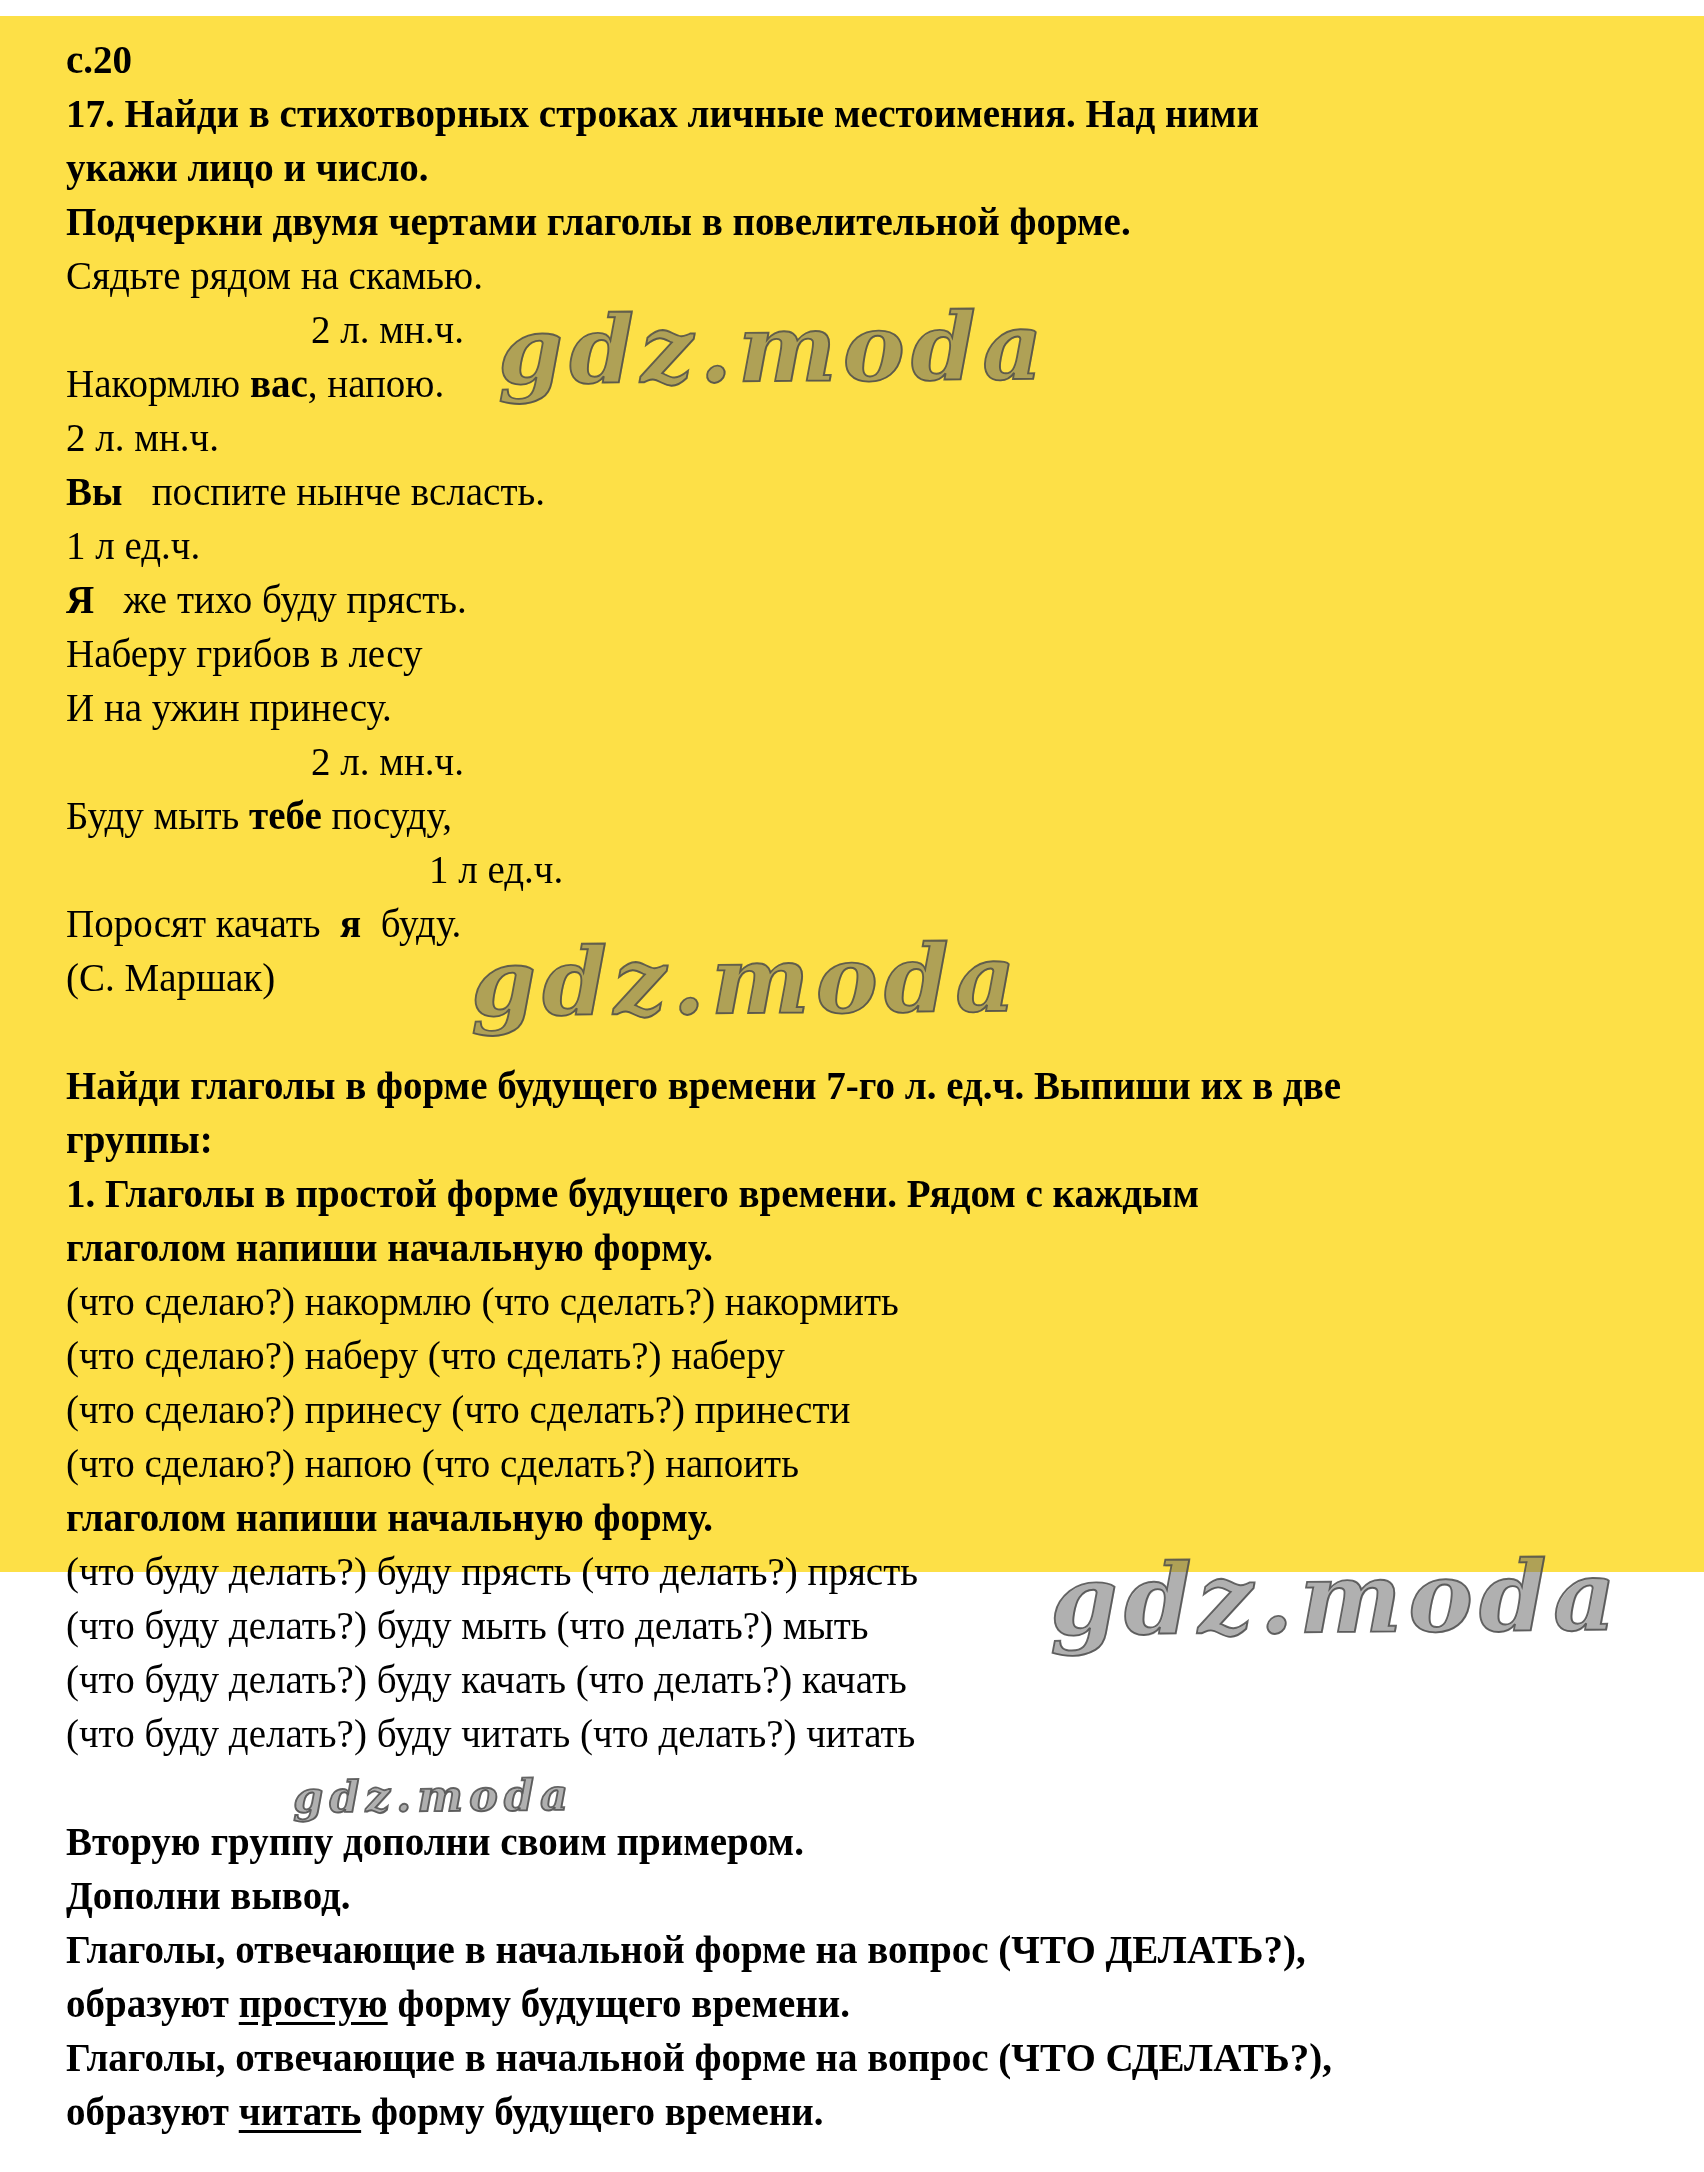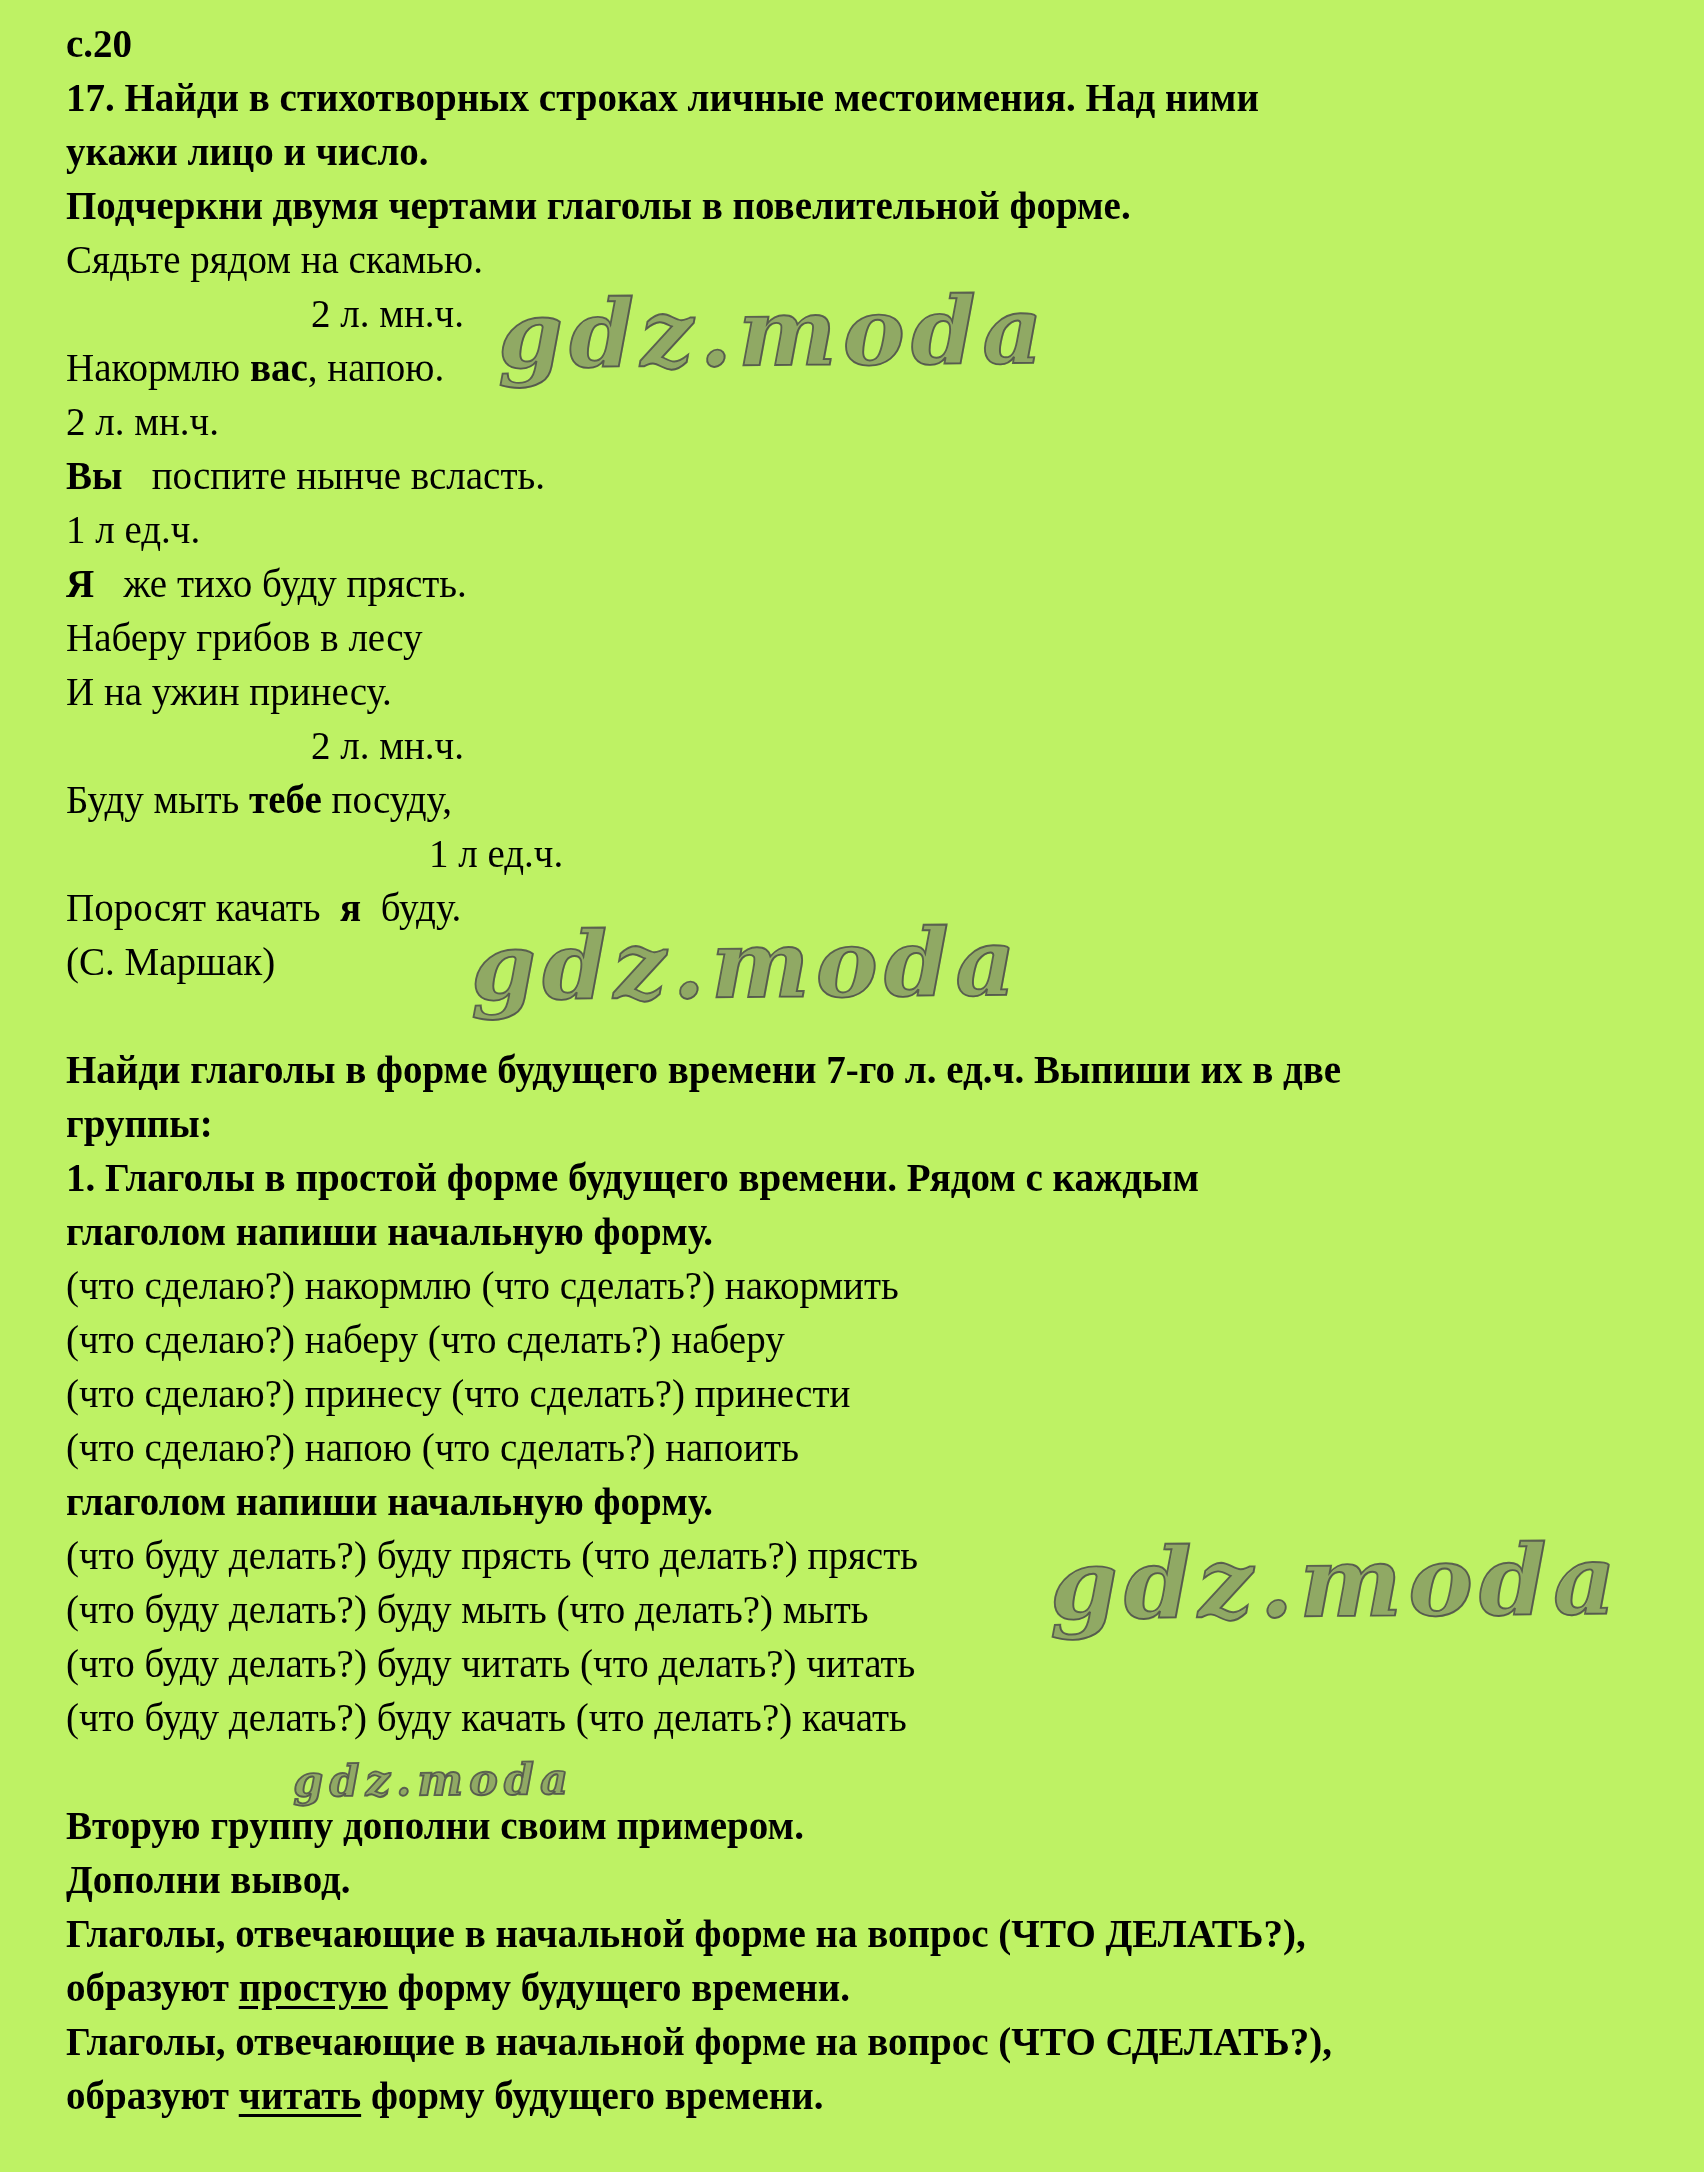--- a/index.html
+++ b/index.html
@@ -11,22 +11,23 @@
     width: 1704px;
     height: 2172px;
     overflow: hidden;
     position: relative;
     font-family: "Liberation Serif", serif;
     color: #000000;
   }
   .page {
     position: relative;
     width: 1704px;
-    height: 2172px;
-    background: #bef264;
+    height: 1556px;
+    background: #fde047;
+    margin-top: 16px;
   }
   #content {
     position: absolute;
     top: 17px;
     left: 66px;
     right: 46px;
   }
   .line {
     height: 54px;
     line-height: 54px;
@@ -82,22 +83,22 @@
       <div class="line"><span class="b">группы:</span></div>
       <div class="line"><span class="b">1. Глаголы в простой форме будущего времени. Рядом с каждым</span></div>
       <div class="line"><span class="b">глаголом напиши начальную форму.</span></div>
       <div class="line"><span>(что сделаю?) накормлю (что сделать?) накормить</span></div>
       <div class="line"><span>(что сделаю?) наберу (что сделать?) наберу</span></div>
       <div class="line"><span>(что сделаю?) принесу (что сделать?) принести</span></div>
       <div class="line"><span>(что сделаю?) напою (что сделать?) напоить</span></div>
       <div class="line"><span class="b">глаголом напиши начальную форму.</span></div>
       <div class="line"><span>(что буду делать?) буду прясть (что делать?) прясть</span></div>
       <div class="line"><span>(что буду делать?) буду мыть (что делать?) мыть</span></div>
+      <div class="line"><span>(что буду делать?) буду качать (что делать?) качать</span></div>
       <div class="line"><span>(что буду делать?) буду читать (что делать?) читать</span></div>
-      <div class="line"><span>(что буду делать?) буду качать (что делать?) качать</span></div>
       <div class="line"></div>
       <div class="line"><span class="b">Вторую группу дополни своим примером.</span></div>
       <div class="line"><span class="b">Дополни вывод.</span></div>
       <div class="line"><span class="b">Глаголы, отвечающие в начальной форме на вопрос (ЧТО ДЕЛАТЬ?),</span></div>
       <div class="line"><span class="b">образуют </span><span class="b u">простую</span><span class="b"> форму будущего времени.</span></div>
       <div class="line"><span class="b">Глаголы, отвечающие в начальной форме на вопрос (ЧТО СДЕЛАТЬ?),</span></div>
       <div class="line"><span class="b">образуют </span><span class="b u">читать</span><span class="b"> форму будущего времени.</span></div>
     </div>
   <div id="watermarks">
       <div class="wm" style="left: 498px; top: 278px; font-size: 93px;">gdz.moda</div>

